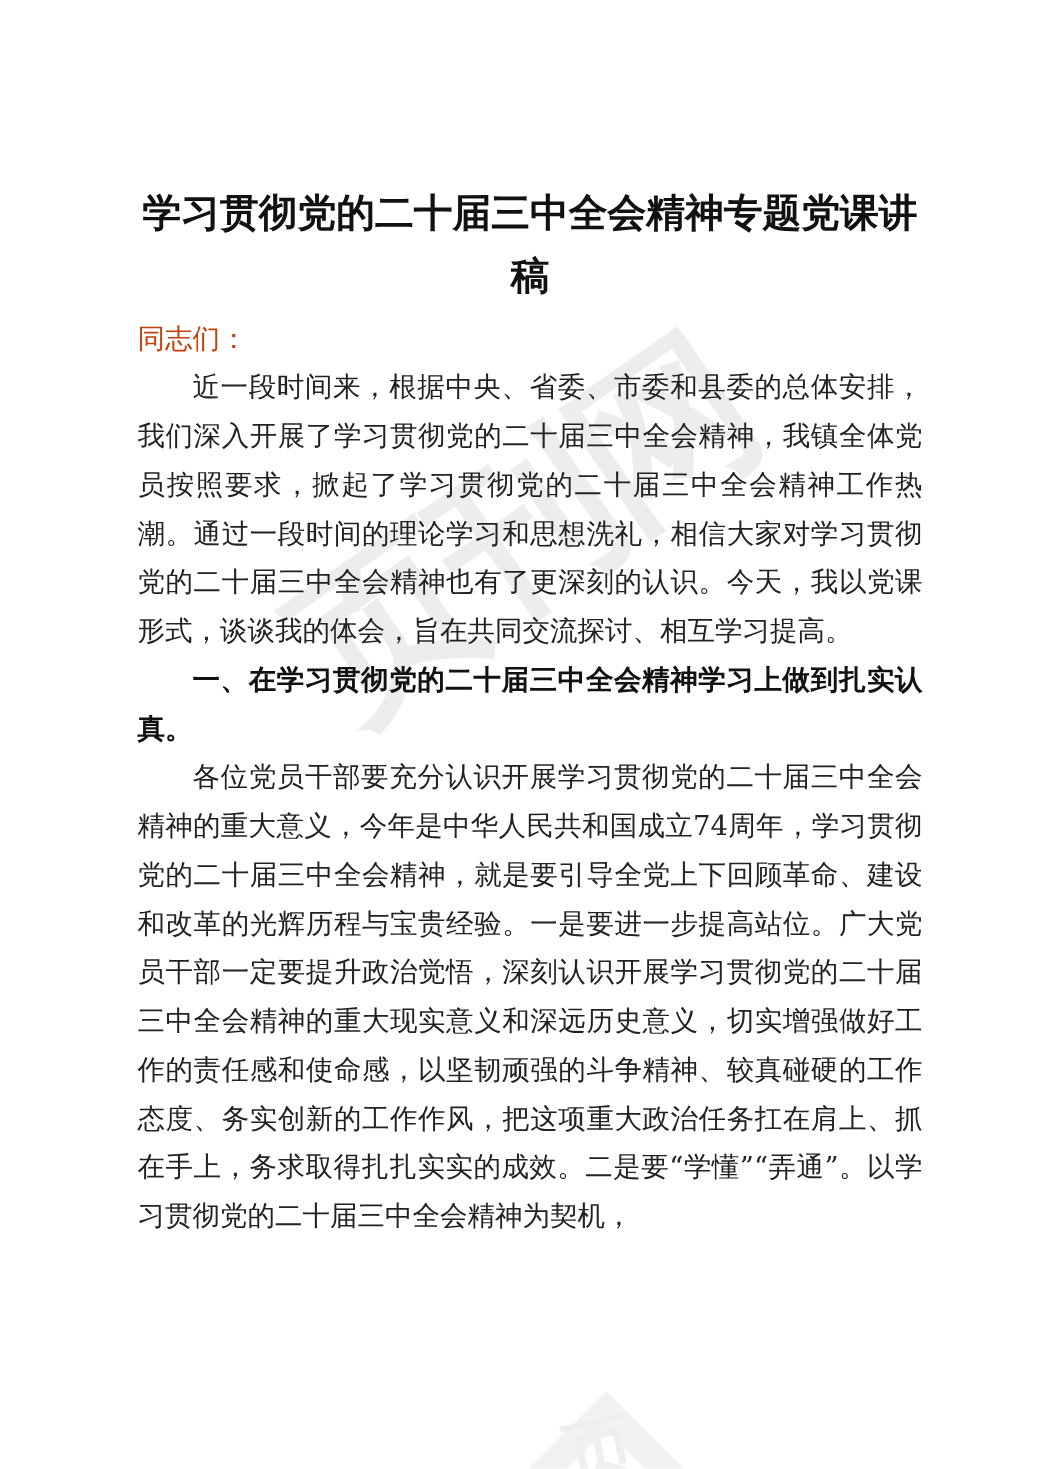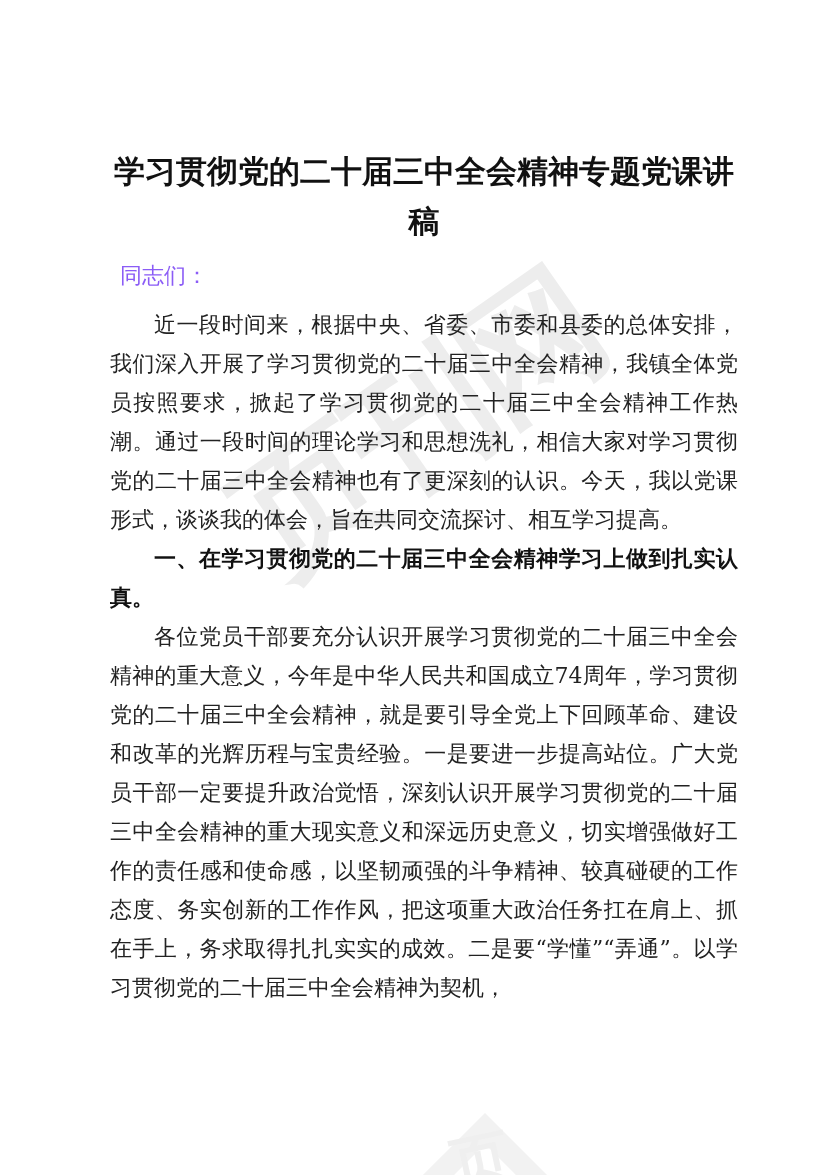--- a/index.html
+++ b/index.html
@@ -63,24 +63,24 @@
   .doc-title {
     margin: 0 0 6px 0;
     font-size: 31px;
     line-height: 50px;
     font-weight: bold;
     text-align: center;
     color: #111111;
     font-family: "DejaVu Serif", "Liberation Serif", serif;
   }
   .salutation {
-    margin: 10px;
+    margin: 0;
     font-size: 22px;
     line-height: 39px;
-    color: #8b5cf6;
+    color: #c2410c;
   }
   .para {
     margin: 0;
     font-size: 22px;
     line-height: 39px;
     color: #222222;
     text-align: justify;
     text-indent: 2em;
   }
   .section-heading {

